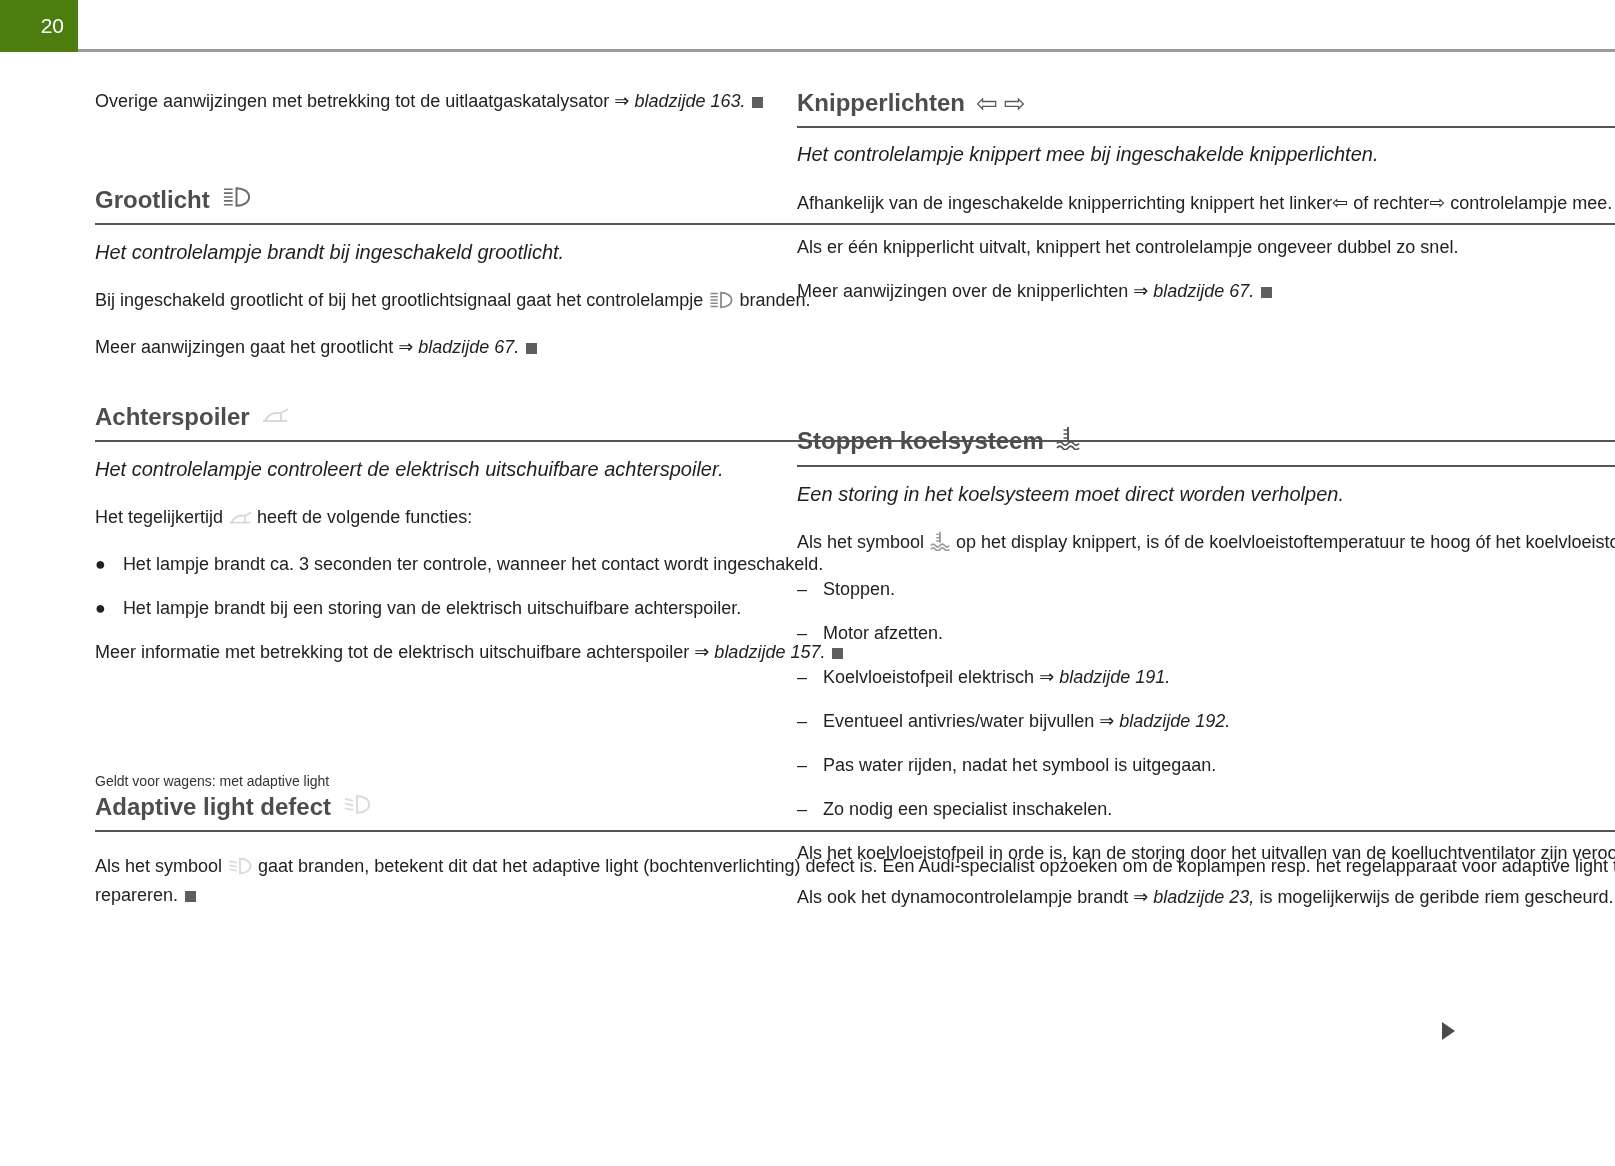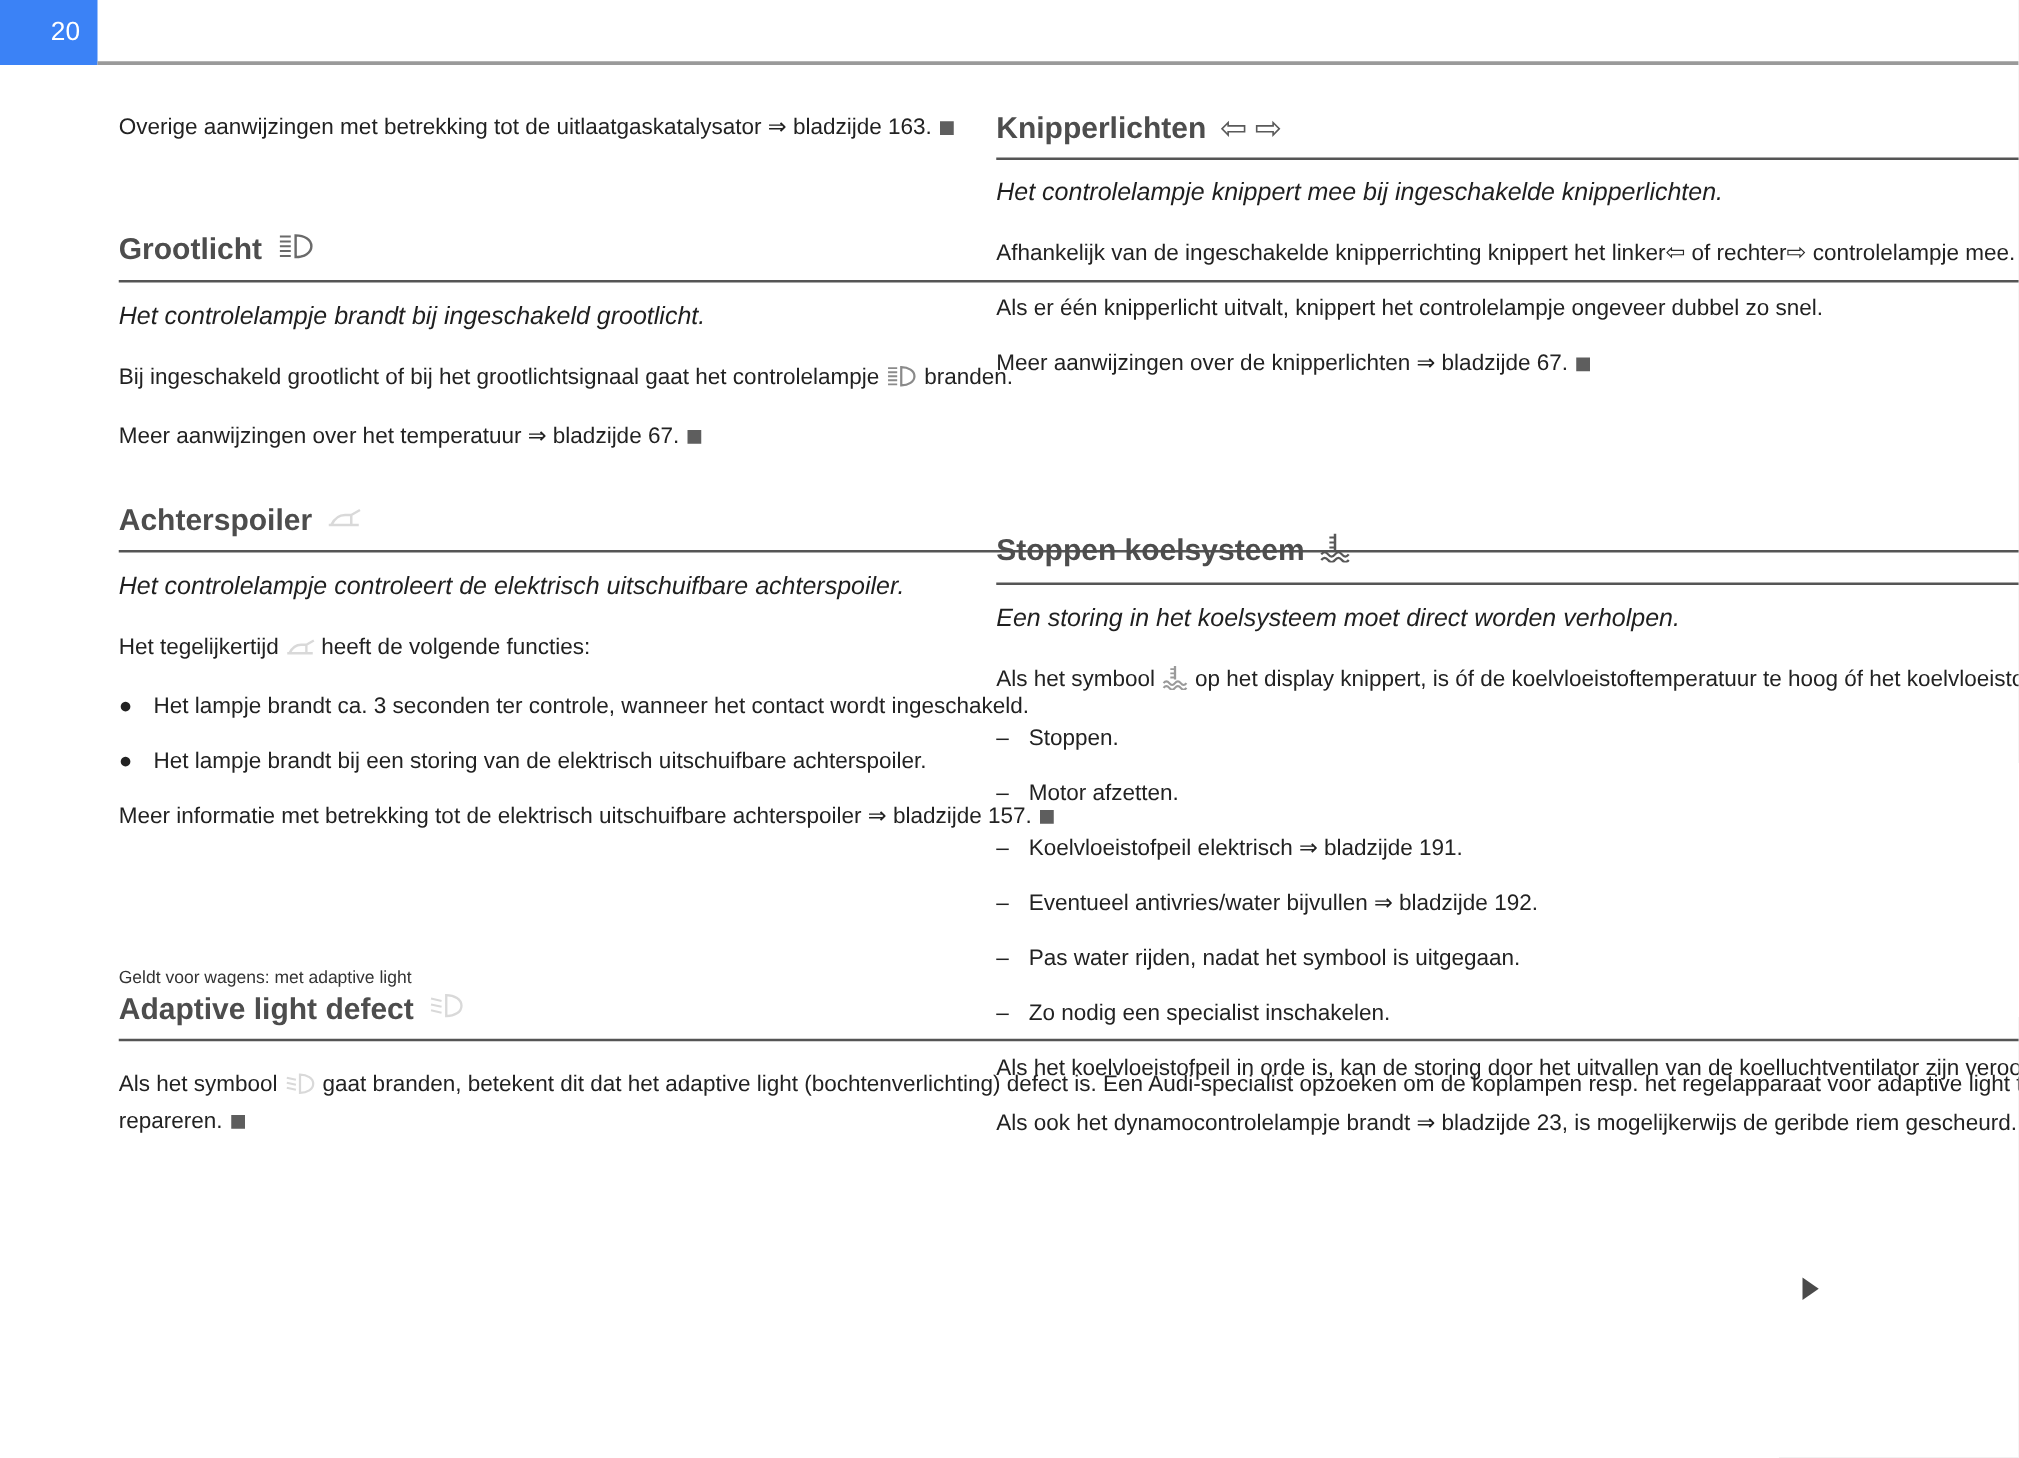--- a/index.html
+++ b/index.html
@@ -1,36 +1,36 @@
 <!DOCTYPE html>
 <html><head>
 <meta charset="utf-8">
 <style>
   html,body{margin:0;padding:0;background:#e8e8e8;}
   .page{position:relative;width:1615px;height:1166px;background:#ffffff;overflow:hidden;
         font-family:"Liberation Sans","DejaVu Sans",sans-serif;color:#222;}
-  .page-tab{position:absolute;left:0;top:0;width:78px;height:52px;background:#3b82f6;
+  .page-tab{position:absolute;left:0;top:0;width:78px;height:52px;background:#4d7c0f;
         color:#fff;font-size:21px;display:flex;align-items:center;justify-content:flex-end;
         padding-right:14px;box-sizing:border-box;}
   .top-rule{position:absolute;left:78px;right:0;top:49px;height:3px;background:#9a9a9a;}
 
   .col{position:absolute;}
   .col-left{left:95px;width:668px;}
   .col-right{left:797px;width:687px;}
 
   .sec{position:absolute;width:100%;}
 
   .heading{display:flex;align-items:center;gap:11px;font-size:24px;font-weight:bold;
         color:#4d4d4d;padding-bottom:10px;border-bottom:2px solid #555;line-height:26px;}
   .heading .harrows{font-family:"DejaVu Sans",sans-serif;font-size:26px;font-weight:normal;
         color:#5a5a5a;letter-spacing:6px;line-height:22px;}
   .lead{font-size:20px;font-style:italic;line-height:29px;margin-top:13px;color:#1f1f1f;}
   .body-p{font-size:18px;line-height:26px;margin-top:14px;color:#222;}
   .small-note{font-size:14px;color:#333;line-height:18px;}
-  .ref{}
+  .ref{font-style:italic;}
   .it{}
   .end-square{display:inline-block;width:11px;height:11px;background:#5e5e5e;margin-left:7px;
         vertical-align:-1px;}
   .marker{display:inline-block;margin-right:17px;}
   .dash-step{font-size:18px;line-height:26px;margin-top:16px;}
   .dash-step .marker{margin-right:16px;}
   .inline-arrow{font-family:"DejaVu Sans",sans-serif;font-size:19px;color:#2a2a2a;}
   .icon{display:inline-block;vertical-align:-3px;}
   .icon-strong{color:#6a6a6a;}
   .icon-mid{color:#8a8a8a;}
@@ -70,21 +70,21 @@
     <p class="lead">Het controlelampje brandt bij ingeschakeld grootlicht.</p>
     <p class="body-p" style="margin-top:16px">
       <span>Bij ingeschakeld grootlicht of bij het grootlichtsignaal gaat het controlelampje </span><span class="icon icon-mid">
         <svg width="26" height="18" viewBox="0 0 32 22">
           <path d="M16 2 C23 2 29 5.5 29 11 C29 16.5 23 20 16 20 Z" fill="none" stroke="currentColor" stroke-width="2.2"></path>
           <path d="M3 3 H12 M3 7 H12 M3 11 H12 M3 15 H12 M3 19 H12" fill="none" stroke="currentColor" stroke-width="1.9"></path>
         </svg>
       </span><span> branden.</span>
     </p>
     <p class="body-p">
-      <span>Meer aanwijzingen over het temperatuur </span><span class="ref">⇒ bladzijde 67.</span><span class="end-square"></span>
+      <span>Meer aanwijzingen gaat het grootlicht </span><span class="ref">⇒ bladzijde 67.</span><span class="end-square"></span>
     </p>
   </div>
 
   <div class="col col-left sec" style="top:404px">
     <div class="heading">
       <span>Achterspoiler</span>
       <span class="icon icon-faint">
         <svg width="28" height="20" viewBox="0 0 28 20">
           <path d="M2 16 H26 M4 16 Q8 8 15 8 H20 M20 8 L27 4 M20 8 V16" fill="none" stroke="currentColor" stroke-width="2"></path>
         </svg>

